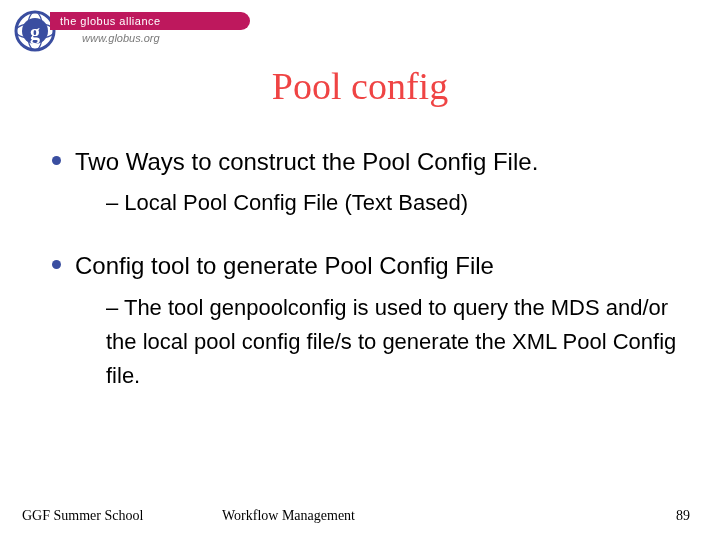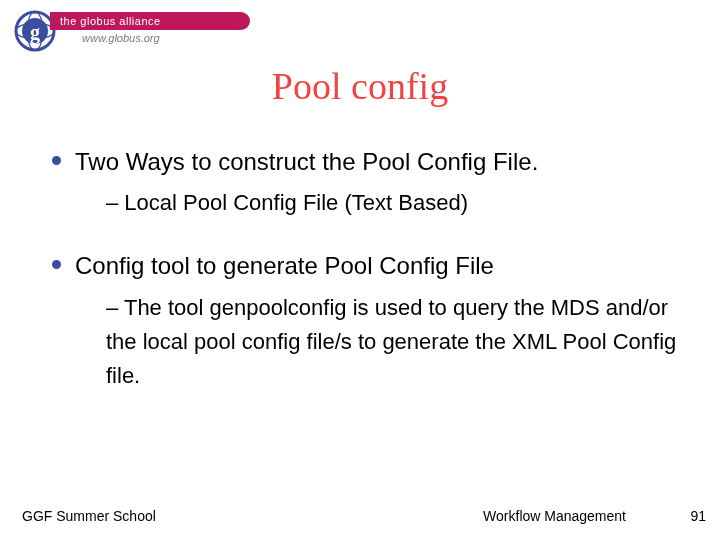--- a/index.html
+++ b/index.html
@@ -90,30 +90,30 @@
   .bullet-l2-text {
     font-size: 22px;
     color: #000;
     line-height: 1.55;
   }
   .section-gap { height: 10px; }
   .footer {
     position: absolute;
     bottom: 16px;
     left: 22px;
-    right: 14px;
-    font-family: Liberation Sans, sans-serif;
+    right: 30px;
+    font-family: Liberation Serif, serif;
     font-size: 14px;
     color: #000;
     display: flex;
     justify-content: space-between;
     align-items: baseline;
   }
   .footer-left { width: 200px; text-align: left; }
-  .footer-center { flex: 1; text-align: right; }
+  .footer-center { flex: 1; text-align: left; }
   .footer-right { width: 80px; text-align: right; }
 </style>
 </head>
 <body>
 
 <div class="logo-area">
   <svg class="logo-g" viewBox="0 0 42 42">
     <circle cx="21" cy="21" r="19" fill="none" stroke="#3a4ea0" stroke-width="3"></circle>
     <ellipse cx="21" cy="21" rx="19" ry="8" fill="none" stroke="#3a4ea0" stroke-width="1.2"></ellipse>
     <ellipse cx="21" cy="21" rx="8" ry="19" fill="none" stroke="#3a4ea0" stroke-width="1.2"></ellipse>
@@ -144,14 +144,14 @@
   </div>
   <div class="bullet-l2">
     <div class="bullet-l2-text">– The tool genpoolconfig is used to query the MDS and/or the local pool config file/s to generate the XML Pool Config file.</div>
   </div>
 
 </div>
 
 <div class="footer">
   <div class="footer-left">GGF Summer School</div>
   <div class="footer-center">Workflow Management</div>
-  <div class="footer-right">91</div>
+  <div class="footer-right">89</div>
 </div>
 
 </body></html>

